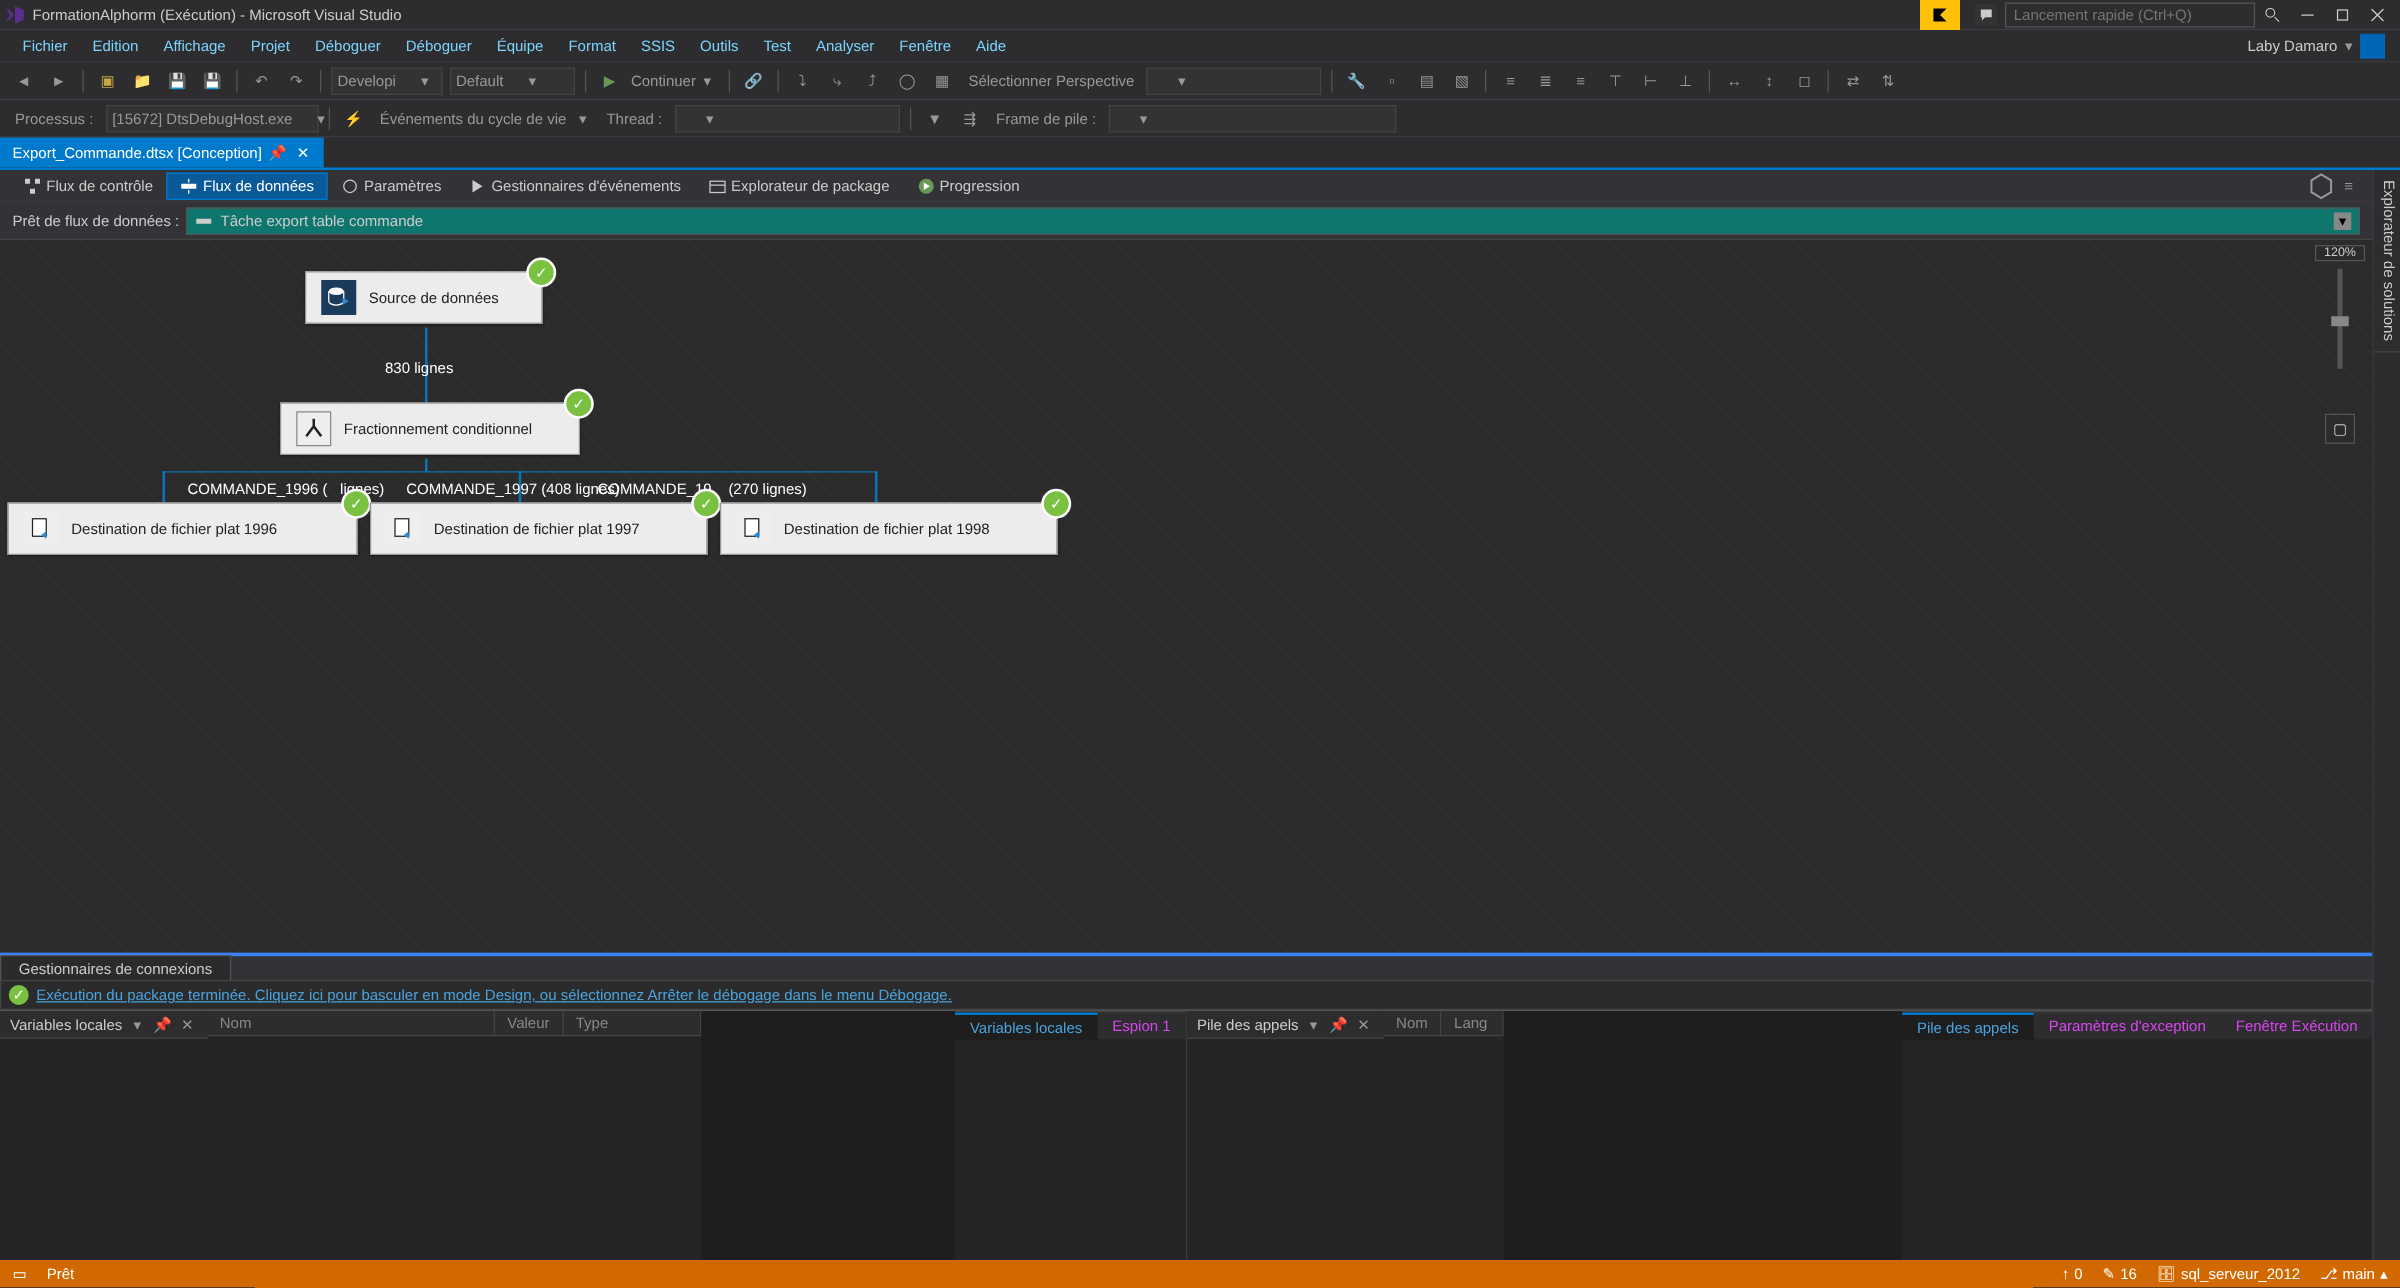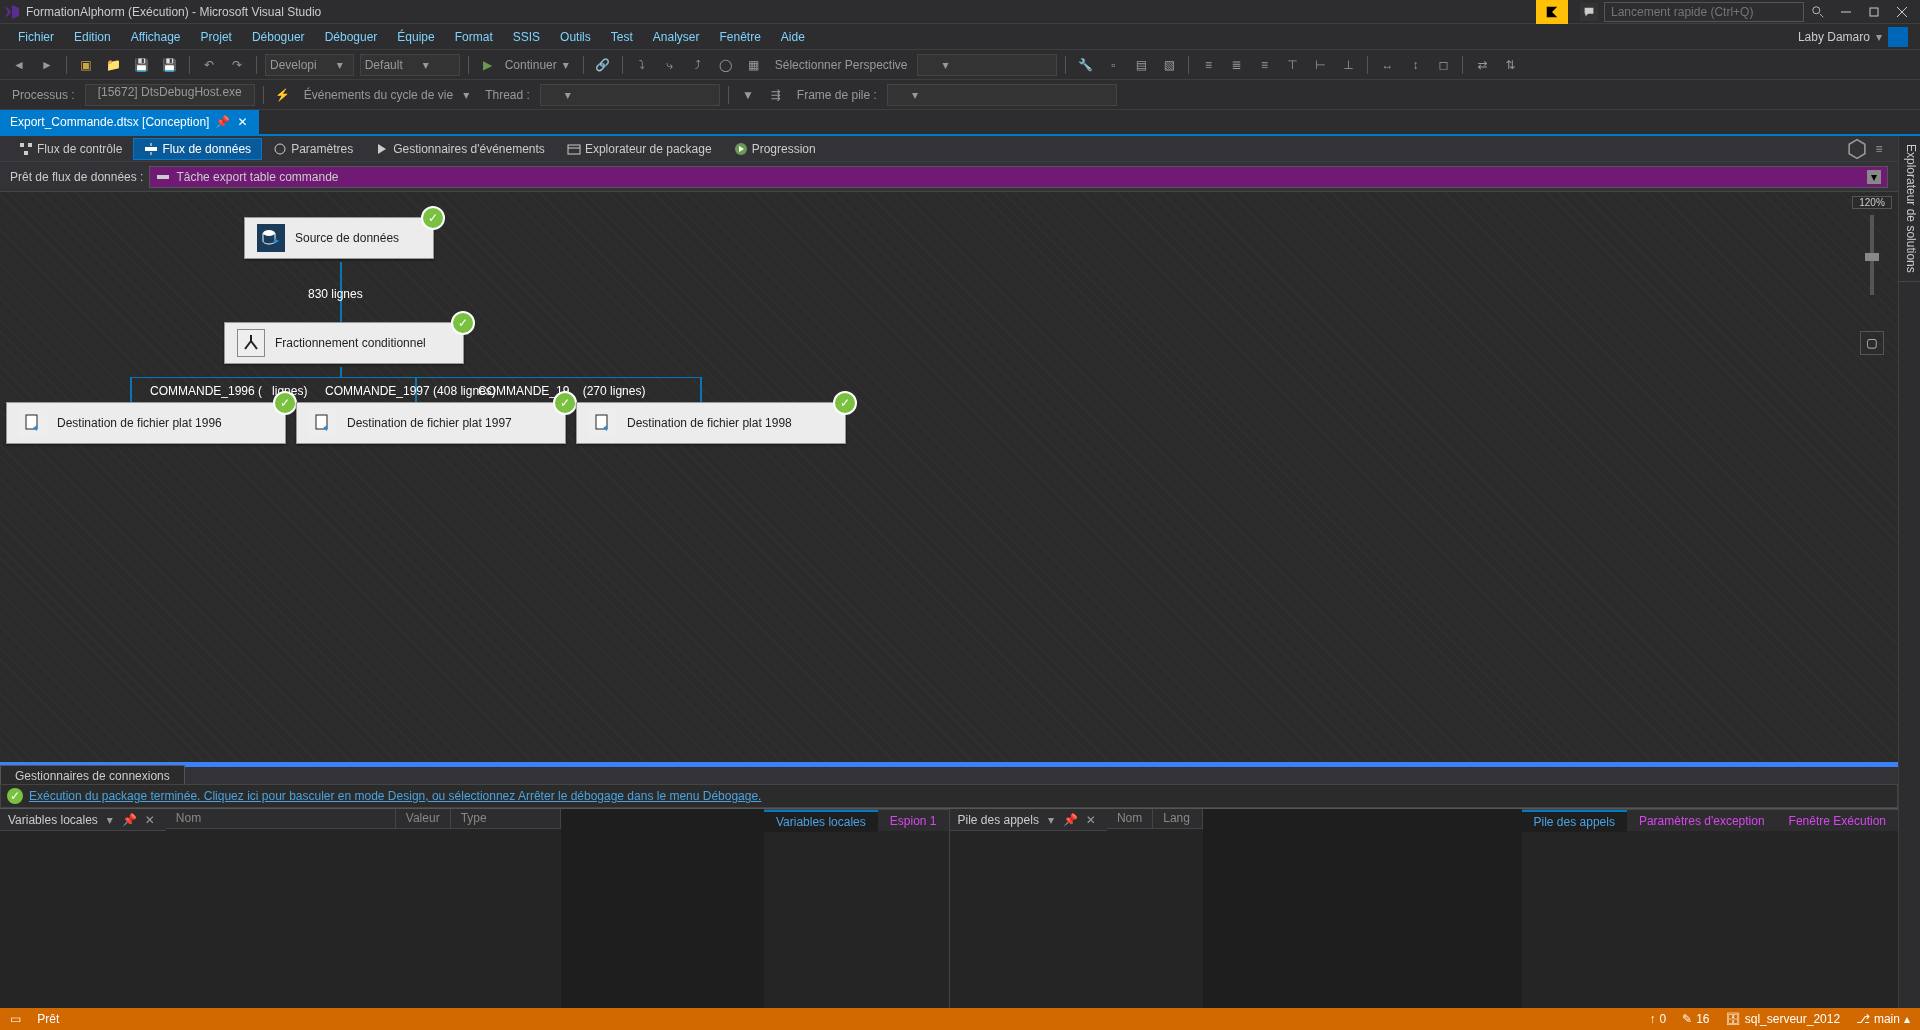--- a/index.html
+++ b/index.html
@@ -41,21 +41,21 @@
 
 .inner-tabs { height:26px; background:#333337; display:flex; align-items:center; padding:4px 8px; gap:0; border-bottom:1px solid #3e3e42;}
 .itab { height:22px; display:flex; align-items:center; gap:4px; padding:0 10px; color:#ccc; cursor:default; border:1px solid transparent;}
 .itab.active { background:#0a5a9a; color:#fff; border:1px solid #007acc;}
 .itab img, .itab svg { width:14px; height:14px; }
 .inner-tabs .spacer { flex:1; }
 .inner-tabs .right-btn { width:22px; height:22px; display:flex; align-items:center; justify-content:center; color:#999;}
 
 
 .taskbar { height:30px; background:#333337; display:flex; align-items:center; padding:2px 10px; gap:6px; border-bottom:1px solid #444;}
-.taskbar .task-select { flex:1; height:22px; border:1px solid #555; background:#701a75; color:#ccc; display:flex; align-items:center; padding:0 6px; gap:6px;}
+.taskbar .task-select { flex:1; height:22px; border:1px solid #555; background:#0f766e; color:#ccc; display:flex; align-items:center; padding:0 6px; gap:6px;}
 .task-select .dd { margin-left:auto; background:#888; color:#000; width:14px; text-align:center;}
 
 
 .design-wrap { flex:1; display:flex; position:relative; overflow:hidden; }
 .surface { flex:1; position:relative; background:#2b2b2b;
   background-image:repeating-linear-gradient(45deg,#303030 0,#303030 1px,transparent 1px,transparent 8px);
 }
 .surface .node { position:absolute; background:#ececec; color:#222; border:1px solid #999; display:flex; align-items:center; padding:6px 12px; gap:10px; box-shadow:0 1px 2px rgba(0,0,0,.5);}
 .node .nicon { width:28px; height:28px; background:#666; display:flex; align-items:center; justify-content:center; color:#fff; font-weight:bold; font-size:11px;}
 .node .check { position:absolute; right:-12px; top:-12px; width:24px; height:24px; background:#7ac142; border:2px solid #fff; border-radius:50%; display:flex; align-items:center; justify-content:center; color:#fff;}
@@ -68,21 +68,21 @@
 .zoom-panel .zp-box { width:40px; text-align:center; font-size:10px; border:1px solid #555; background:#2b2b2b;}
 .zoom-panel .zp-track { width:4px; height:80px; background:#555; position:relative; margin:4px 0;}
 .zoom-panel .zp-thumb { position:absolute; left:-5px; top:38px; width:14px; height:8px; background:#888;}
 .zoom-panel .zp-fit { width:24px; height:24px; border:1px solid #555; display:flex; align-items:center; justify-content:center; margin-top:30px;}
 
 
 .rightdock { width:22px; background:#2d2d30; border-left:1px solid #3e3e42; display:flex; writing-mode:vertical-rl;}
 .rightdock .docktab { padding:8px 2px; color:#ccc; border-bottom:1px solid #444; }
 
 
-.cm-bar { height:22px; background:#333337; border-top:5px solid #3b82f6; display:flex; align-items:center;}
+.cm-bar { height:22px; background:#333337; border-top:3px solid #3b82f6; display:flex; align-items:center;}
 .cm-tab { height:22px; padding:0 14px; display:flex; align-items:center; border:1px solid #555; background:#2b2b2b; color:#ccc;}
 .message-bar { height:24px; background:#2b2b2b; border:1px solid #444; display:flex; align-items:center; padding:0 6px; gap:6px;}
 .message-bar .msg-icon { width:16px; height:16px; background:#7ac142; border-radius:50%; color:#fff; display:flex; align-items:center; justify-content:center;}
 .message-bar a { color:#4aa3df; text-decoration:underline;}
 
 
 .toolwins { height:200px; display:flex; border-top:1px solid #555;}
 .toolwin { flex:1; display:flex; flex-direction:row; background:#252526; border-right:1px solid #444;}
 .toolwin:last-child { border-right:none;}
 .tw-title { height:22px; background:#2d2d30; display:flex; align-items:center; padding:0 8px; color:#ccc; border-bottom:1px solid #444;}
@@ -222,21 +222,21 @@
   <span class="tb-btn">↔</span>
   <span class="tb-btn">↕</span>
   <span class="tb-btn">◻</span>
   <span class="tb-sep"></span>
   <span class="tb-btn">⇄</span>
   <span class="tb-btn">⇅</span>
 </div>
 
 <div class="toolbar">
   <span class="tb-label">Processus :</span>
-  <span class="tb-cmb" style="width:170px;flex-direction:column;">
+  <span class="tb-cmb" style="width:170px;">
       <span>[15672] DtsDebugHost.exe</span>
       <span class="tb-dropdown">▾</span>
     </span>
   <span class="tb-sep"></span>
   <span class="tb-btn">⚡</span>
   <span class="tb-label">Événements du cycle de vie</span>
   <span class="tb-dropdown">▾</span>
   <span class="tb-label">Thread :</span>
   <span class="tb-cmb" style="width:180px;">
       <span></span>

